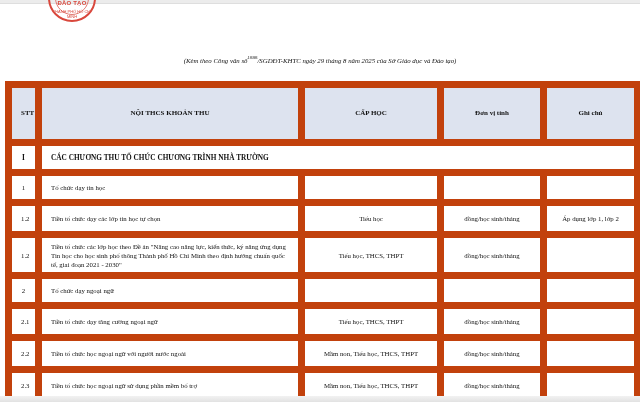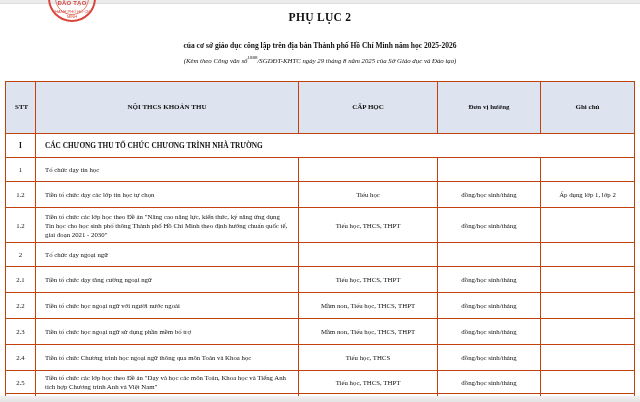--- a/index.html
+++ b/index.html
@@ -101,21 +101,21 @@
       border-collapse: collapse;
       table-layout: fixed;
       font-size: 6.8px;
     }
     table.fees col.c-stt { width: 30px; }
     table.fees col.c-content { width: 263px; }
     table.fees col.c-level { width: 139px; }
     table.fees col.c-unit { width: 103px; }
     table.fees col.c-note { width: 94px; }
     table.fees th, table.fees td {
-      border: 1px solid #c2410c;
+      border: 7px solid #c2410c;
       padding: 0 9px;
       line-height: 9px;
       vertical-align: middle;
       margin-left: 25px;
     }
     table.fees th {
       background: #dde3ef;
       font-weight: bold;
       height: 51px;
       text-align: center;
@@ -140,38 +140,36 @@
 
 <div class="page">
   <div class="topbar"></div>
 
   <div class="stamp">
     <div class="stamp-inner"></div>
     <div class="stamp-text">ĐÀO TẠO</div>
     <div class="stamp-arc">THÀNH PHỐ HỒ CHÍ MINH</div>
   </div>
 
-  <div class="heading title">PHỤ LỤC 2</div>
-  <div class="heading subtitle2">của cơ sở giáo dục công lập trên địa bàn Thành phố Hồ Chí Minh năm học 2025-2026</div>
   <div class="heading note"><span>(Kèm theo Công văn số</span><sup>1888</sup><span>/SGDĐT-KHTC ngày 29 tháng 8 năm 2025 của Sở Giáo dục và Đào tạo)</span></div>
 
   <table class="fees">
     <colgroup>
       <col class="c-stt">
         <col class="c-content">
         <col class="c-level">
         <col class="c-unit">
         <col class="c-note">
     </colgroup>
     <thead>
       <tr>
         <th>STT</th>
         <th>NỘI THCS KHOẢN THU</th>
         <th>CẤP HỌC</th>
-        <th>Đơn vị hướng</th>
+        <th>Đơn vị tính</th>
         <th>Ghi chú</th>
       </tr>
     </thead>
     <tbody>
       <tr class="section">
         <td class="stt">I</td>
         <td colspan="4">CÁC CHƯƠNG THU TỔ CHỨC CHƯƠNG TRÌNH NHÀ TRƯỜNG</td>
       </tr>
 
       <tr class="r-h23">

